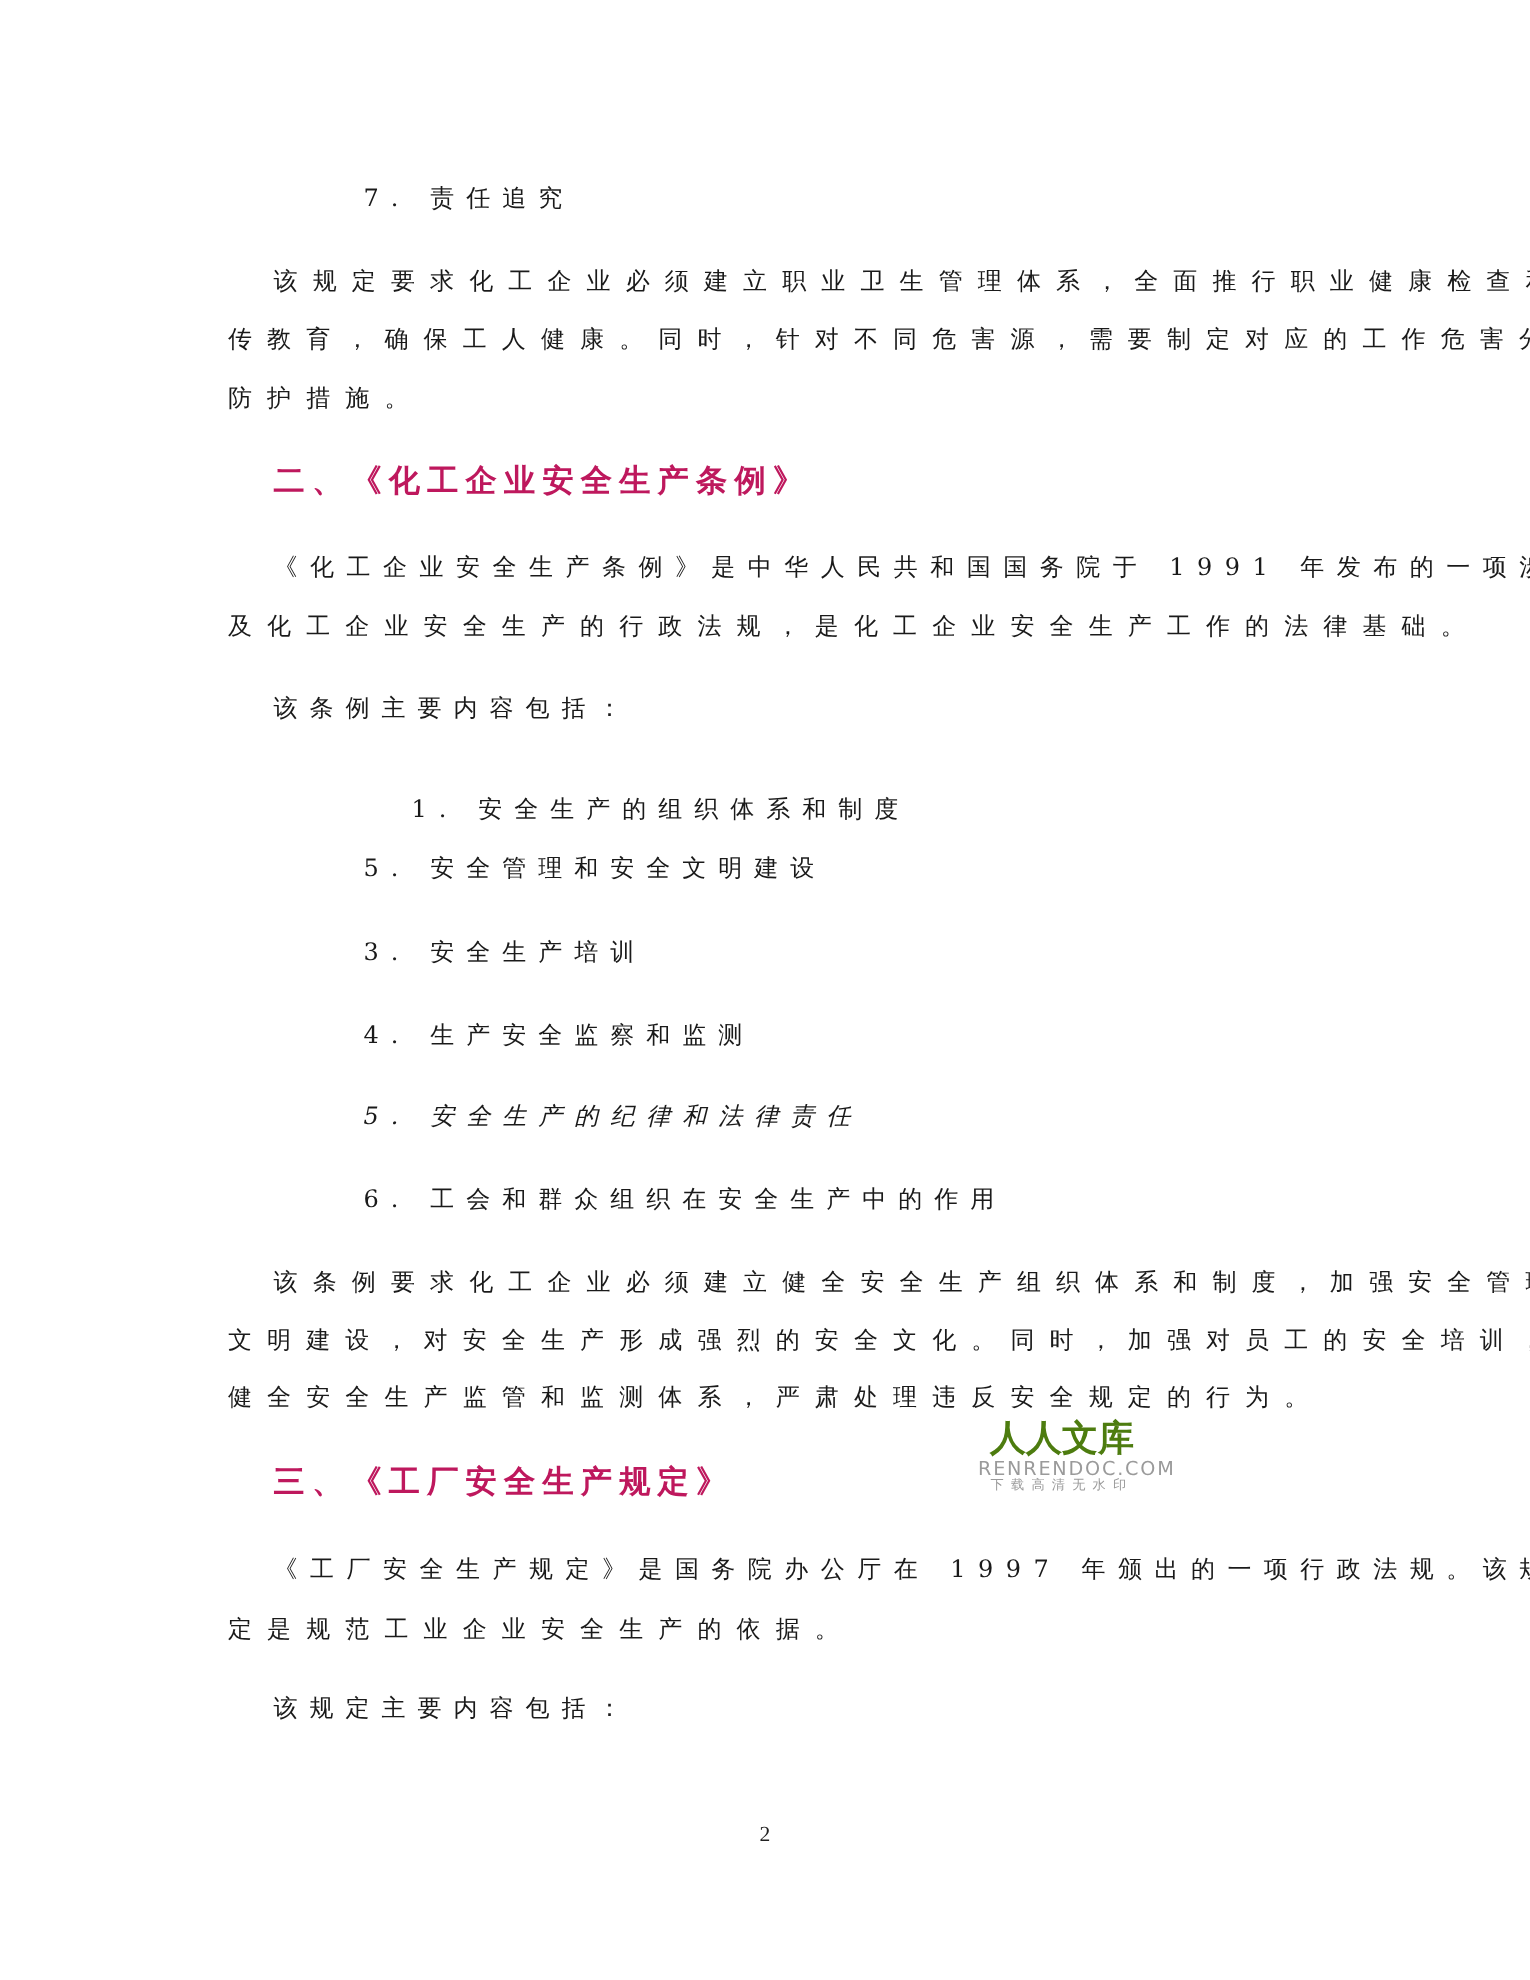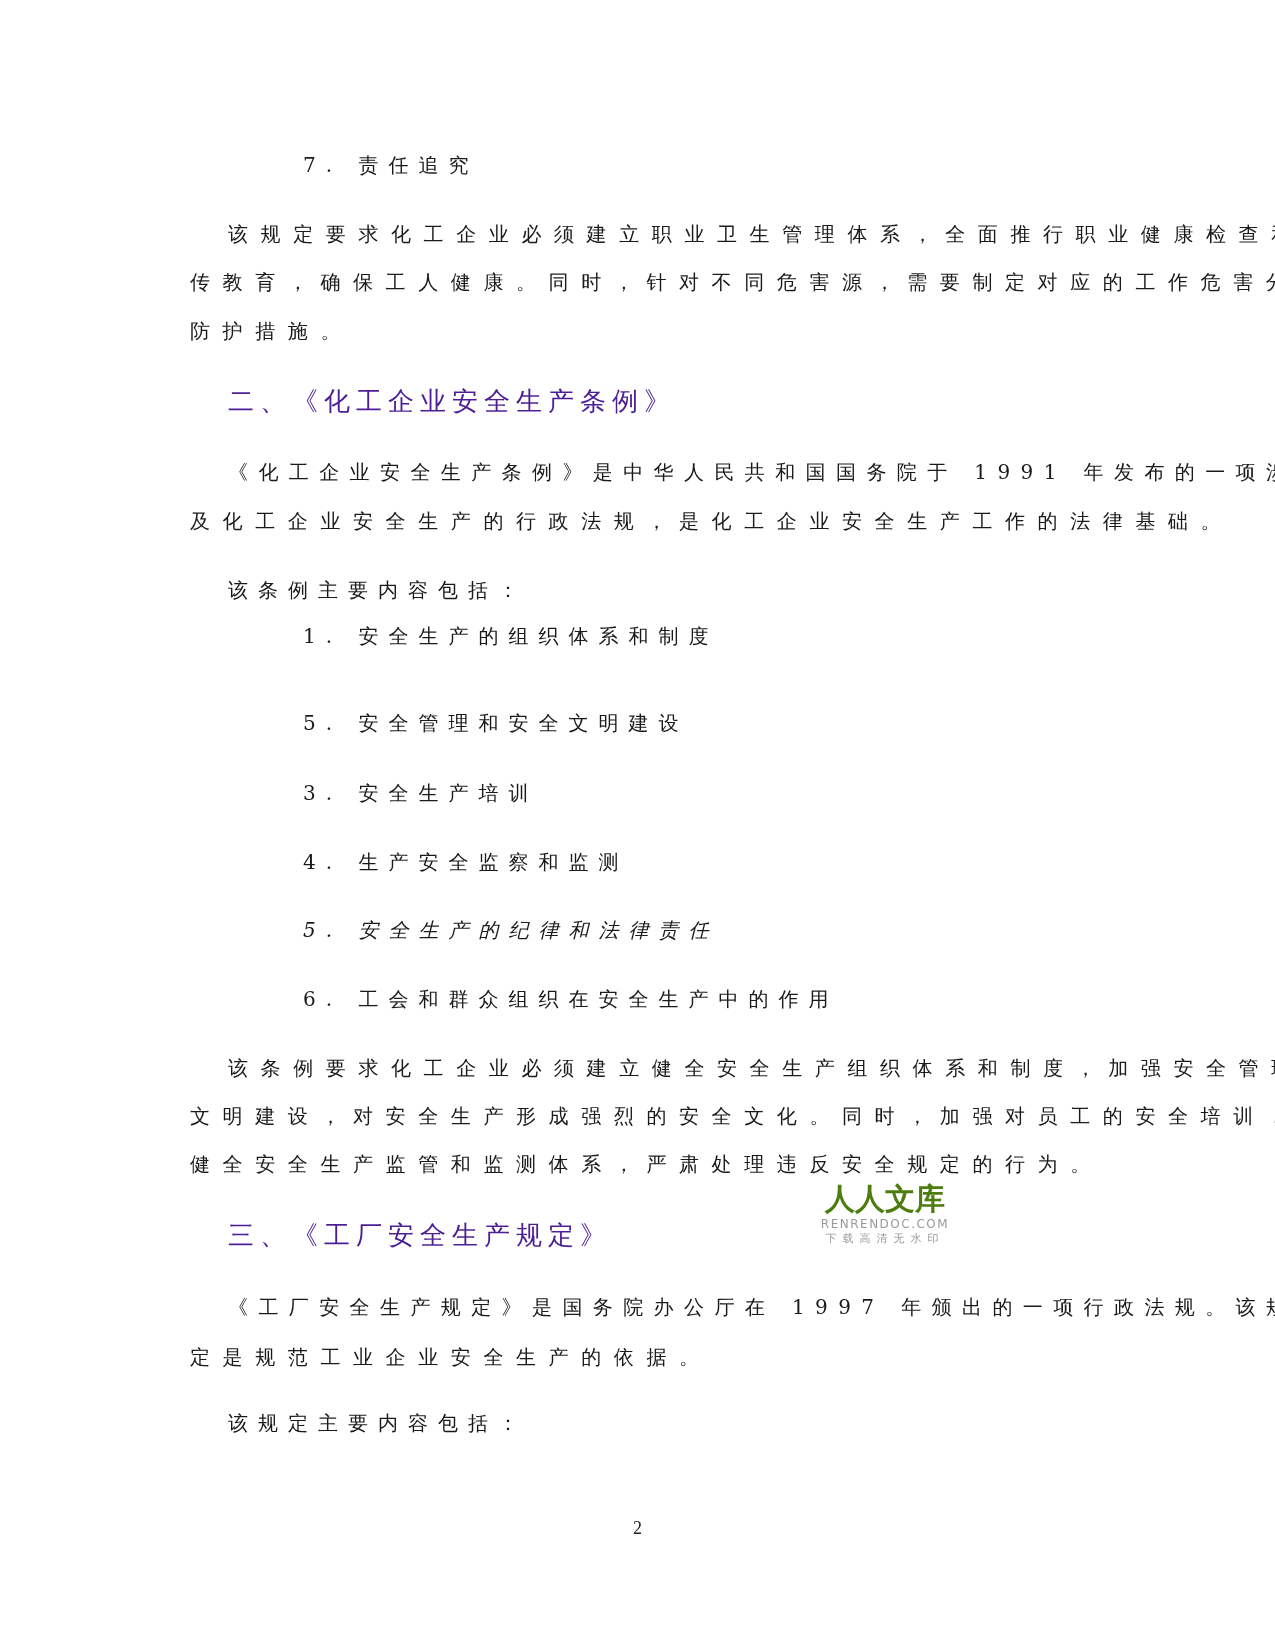--- a/index.html
+++ b/index.html
@@ -3,49 +3,49 @@
 <meta charset="utf-8">
 <style>
   html, body { margin: 0; padding: 0; background: #ffffff; }
   body { width: 1275px; height: 1650px; position: relative; overflow: hidden;
          font-family: "DejaVu Serif", "Liberation Serif", serif; color: #1a1a1a; }
   .line { position: absolute; white-space: nowrap; font-size: 20px; line-height: 30px;
           letter-spacing: 12.6px; transform: translateY(-50%); }
   .body-left { left: 190px; }
   .indent { left: 228px; }
   .list { left: 303px; letter-spacing: 10px; }
-  .heading { left: 228px; font-size: 26px; color: #4c1d95; letter-spacing: 6px; }
+  .heading { left: 228px; font-size: 26px; color: #be185d; letter-spacing: 6px; font-weight: bold; }
   .page-num { position: absolute; left: 0; width: 1275px; text-align: center; top: 1518px;
               font-size: 18px; font-family: "Liberation Serif", serif; color: #222; }
   .watermark { position: absolute; left: 815px; top: 1182px; width: 140px; text-align: center;
                color: #9a9a9a; font-family: "DejaVu Sans", sans-serif; }
   .wm-title { font-size: 30px; font-weight: bold; line-height: 34px; letter-spacing: 0px;
               font-family: "DejaVu Serif", serif; color: #4d7c0f; }
-  .wm-url { font-size: 12px; letter-spacing: 1.5px; line-height: 16px; }
+  .wm-url { font-size: 16px; letter-spacing: 1.5px; line-height: 16px; }
   .wm-sub { font-size: 11px; letter-spacing: 6px; line-height: 15px; font-family: Liberation Mono, monospace; }
 </style>
 </head>
 <body>
 
 <div>
 
   <div class="line list" style="top:165px;">7. 责任追究</div>
 
   <div class="line indent" style="top:234px;">该规定要求化工企业必须建立职业卫生管理体系，全面推行职业健康检查和宣</div>
   <div class="line body-left" style="top:282px;">传教育，确保工人健康。同时，针对不同危害源，需要制定对应的工作危害分析和</div>
   <div class="line body-left" style="top:331px;">防护措施。</div>
 
   <div class="line heading" style="top:401px;">二、《化工企业安全生产条例》</div>
 
   <div class="line indent" style="top:472px; letter-spacing:10.4px;">《化工企业安全生产条例》是中华人民共和国国务院于 1991 年发布的一项涉</div>
   <div class="line body-left" style="top:521px;">及化工企业安全生产的行政法规，是化工企业安全生产工作的法律基础。</div>
 
   <div class="line indent" style="top:590px; letter-spacing:10px;">该条例主要内容包括：</div>
 
-  <div class="line list" style="top:636px;">1. 安全生产的组织体系和制度</div>
+  <div class="line list" style="top:674px;margin-left:40px;">1. 安全生产的组织体系和制度</div>
   <div class="line list" style="top:723px;">5. 安全管理和安全文明建设</div>
   <div class="line list" style="top:793px;text-align:right;">3. 安全生产培训</div>
   <div class="line list" style="top:862px;">4. 生产安全监察和监测</div>
   <div class="line list" style="top:930px;font-style:italic;">5. 安全生产的纪律和法律责任</div>
   <div class="line list" style="top:999px;">6. 工会和群众组织在安全生产中的作用</div>
 
   <div class="line indent" style="top:1068px;">该条例要求化工企业必须建立健全安全生产组织体系和制度，加强安全管理和</div>
   <div class="line body-left" style="top:1116px;">文明建设，对安全生产形成强烈的安全文化。同时，加强对员工的安全培训，建立</div>
   <div class="line body-left" style="top:1164px;">健全安全生产监管和监测体系，严肃处理违反安全规定的行为。</div>
 

